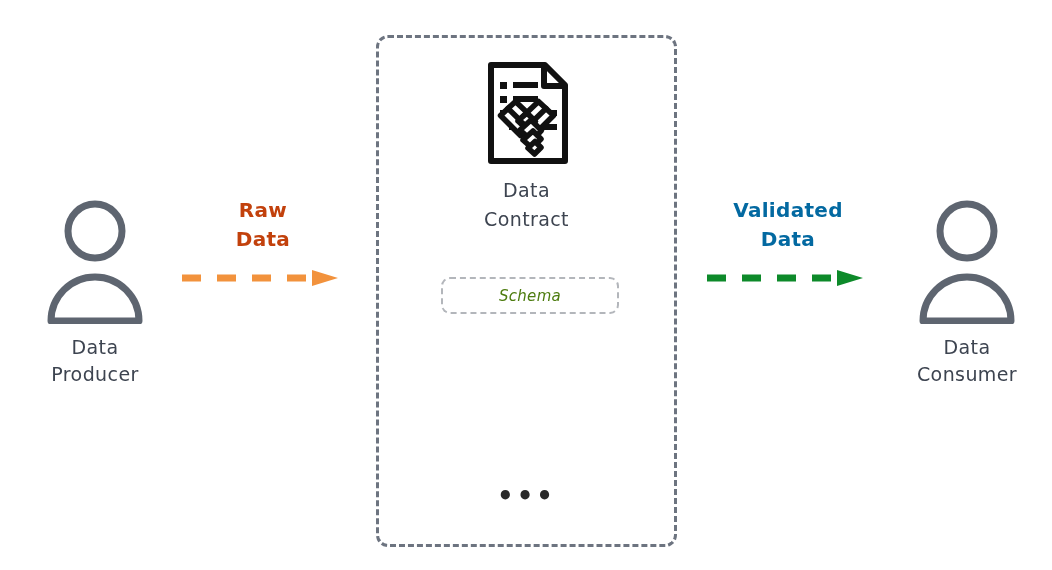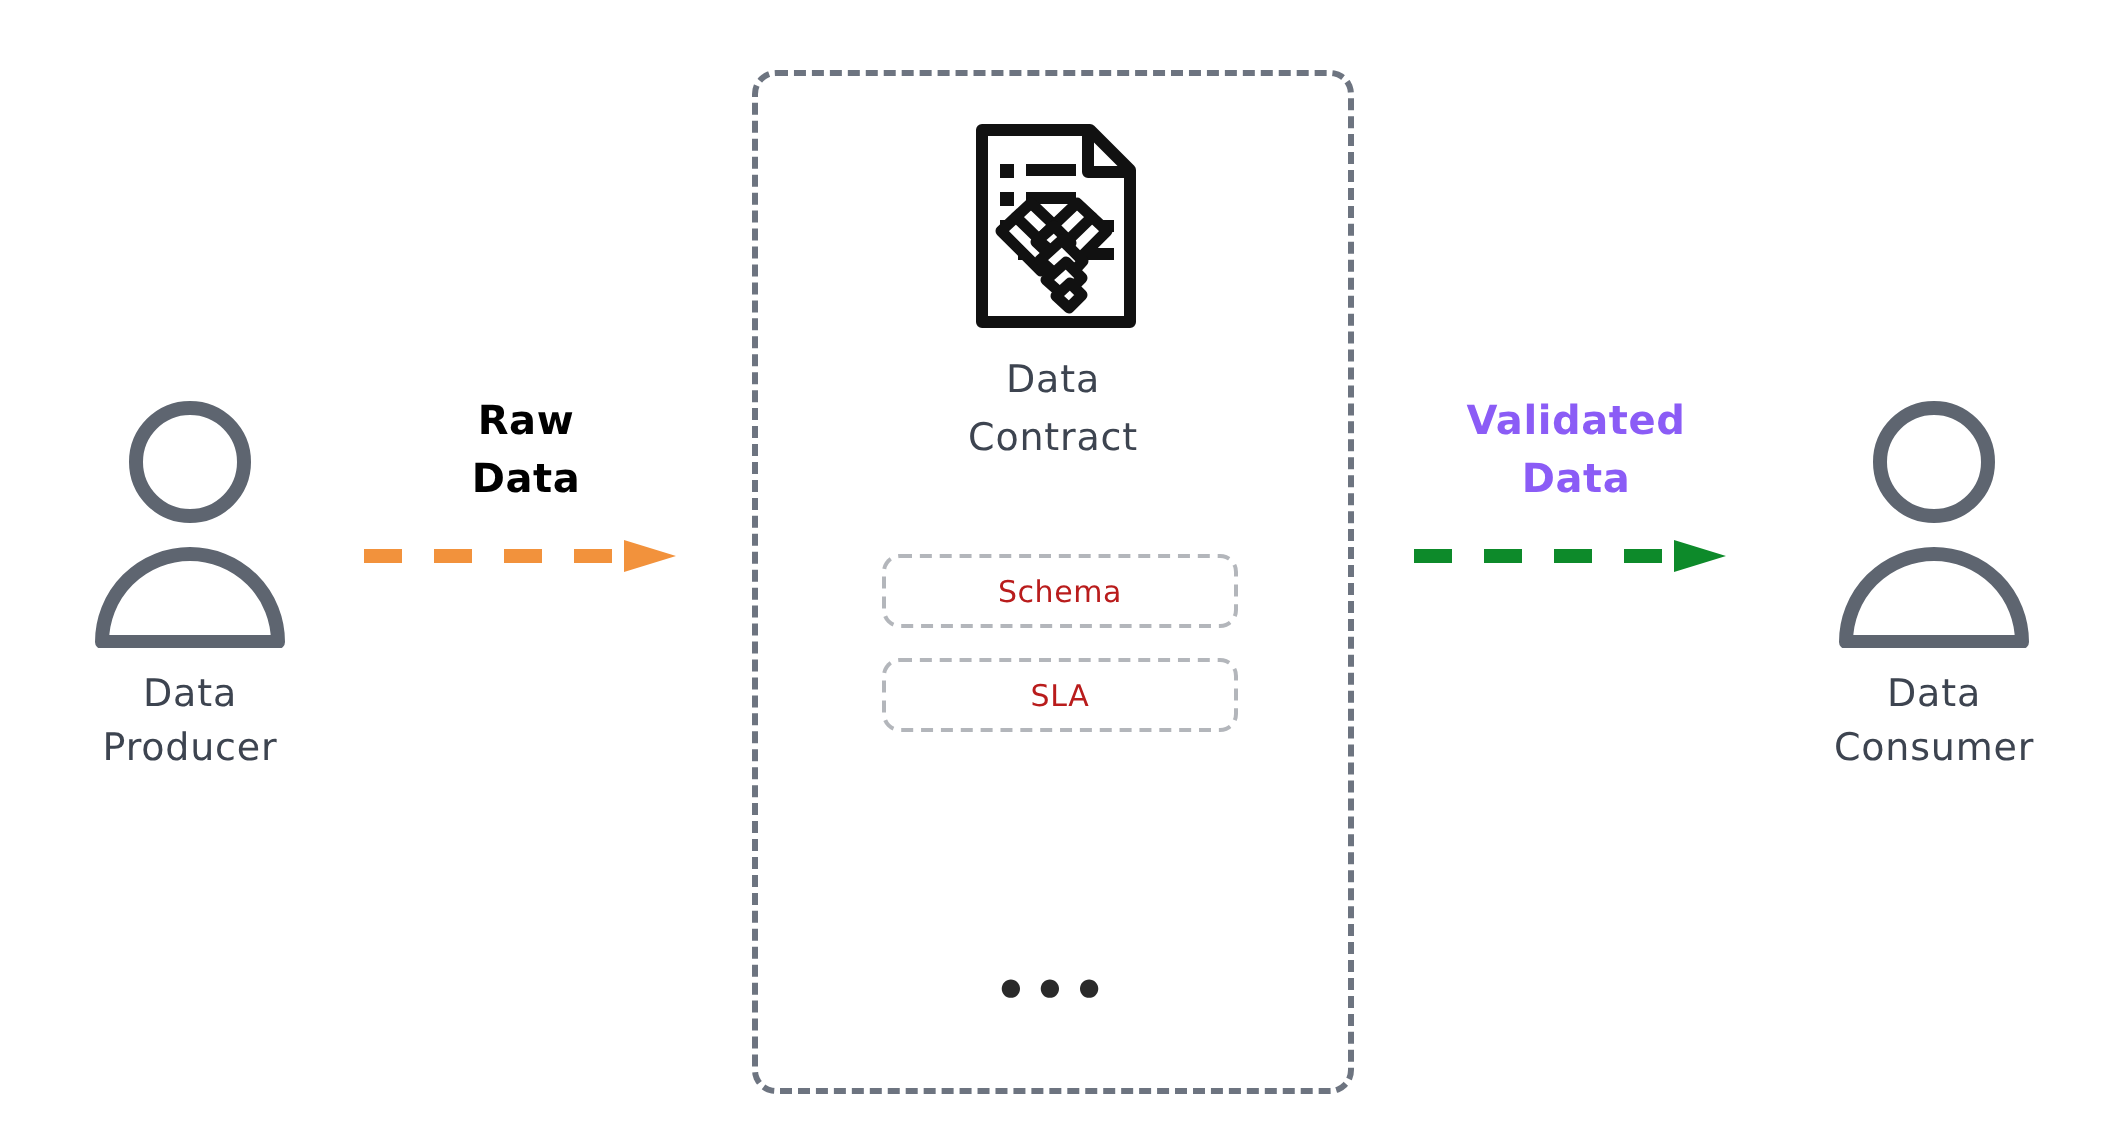--- a/index.html
+++ b/index.html
@@ -54,23 +54,23 @@
     line-height: 29px;
     font-weight: 700;
     letter-spacing: 0.3px;
     white-space: pre-line;
   }
   .flow-arrow {
     display: block;
     margin: 12px auto 0;
   }
   #flow-raw      { left: 163px; top: 196px; }
-  #flow-raw .flow-label      { color: #000000; }
+  #flow-raw .flow-label      { color: #c2410c; }
   #flow-validated{ left: 688px; top: 196px; }
-  #flow-validated .flow-label{ color: #8b5cf6; }
+  #flow-validated .flow-label{ color: #0369a1; }
 
   
   #contract-container {
     position: absolute;
     left: 376px;
     top: 35px;
     width: 301px;
     height: 512px;
     border: 3px dashed #6d7480;
     border-radius: 12px;
@@ -106,22 +106,23 @@
   .attribute-box {
     height: 37px;
     margin-bottom: 15px;
     border: 2px dashed #b3b6bb;
     border-radius: 9px;
     box-sizing: border-box;
     display: flex;
     align-items: center;
     justify-content: center;
     font-size: 15px;
-    color: #b91c1c;
+    color: #4d7c0f;
     letter-spacing: 0.3px;
+    font-style: italic;
   }
   #attributes-ellipsis {
     position: absolute;
     left: 0;
     right: 0;
     top: 453px;
     text-align: center;
     font-size: 26px;
     font-weight: 700;
     line-height: 10px;
@@ -181,21 +182,20 @@
           <path d="M53 90 L60 83.5 L66 89.5 L59.5 96 Z"></path>
         </g>
       </svg>
     </div>
 
     <div id="contract-title">Data
 Contract</div>
 
     <div id="contract-attributes">
       <div class="attribute-box">Schema</div>
-      <div class="attribute-box">SLA</div>
     </div>
 
     <div id="attributes-ellipsis">•••</div>
   </div>
 
   <div class="flow" id="flow-validated">
     <div class="flow-label">Validated
 Data</div>
     <svg class="flow-arrow" width="170" height="24" viewBox="0 0 170 24" fill="none">
       <line x1="4" y1="12" x2="128" y2="12" stroke="#0d8a2a" stroke-width="7" stroke-dasharray="19 16" stroke-linecap="butt"></line>

